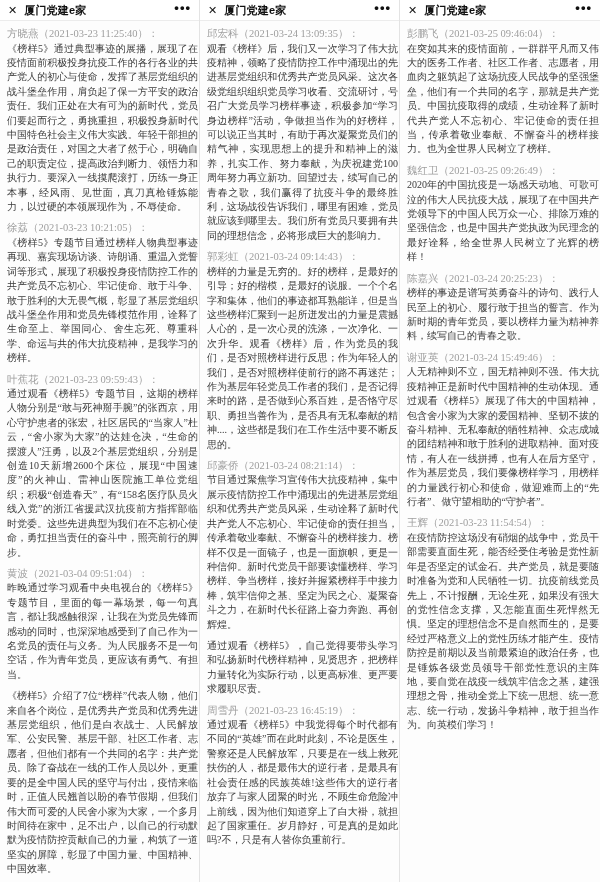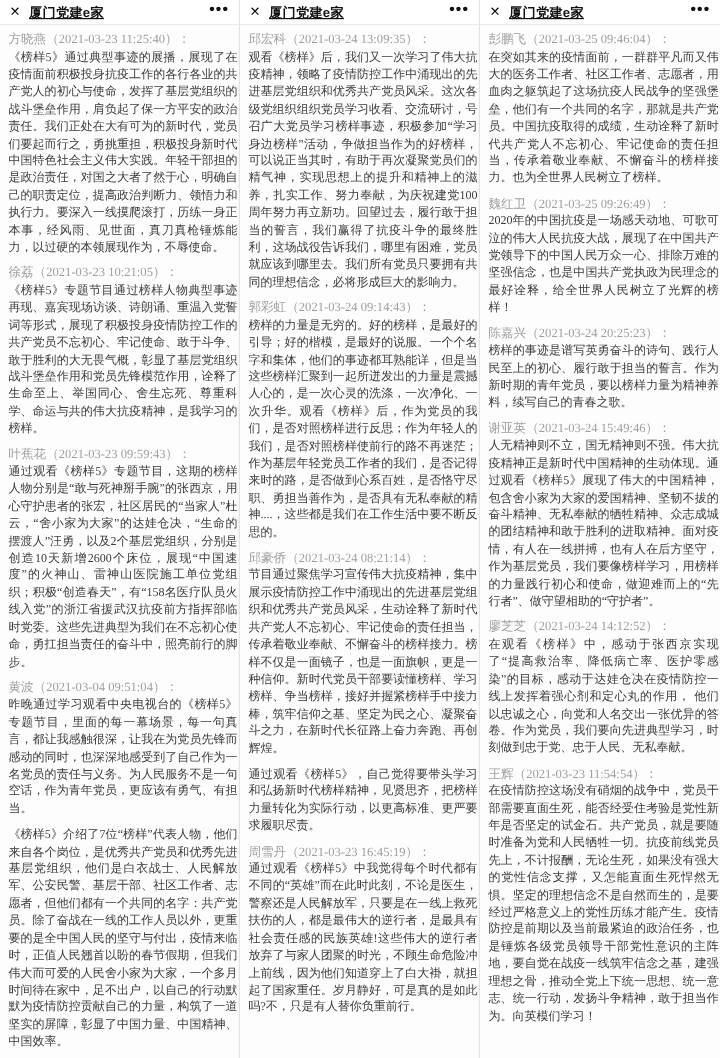--- a/index.html
+++ b/index.html
@@ -41,21 +41,20 @@
     line-height: 1;
   }
   .app-title {
     font-weight: 700;
     font-size: 11px;
     color: #111;
     letter-spacing: 0.2px;
     flex: 1;
     white-space: nowrap;
     overflow: hidden;
-    text-decoration: underline;
   }
   .more-icon {
     font-weight: 700;
     font-size: 13px;
     color: #111;
     letter-spacing: 1px;
     cursor: pointer;
     line-height: 0.5;
     padding-bottom: 4px;
   }
@@ -115,21 +114,21 @@
 
   <div class="phone-column">
     <div class="app-header">
       <span class="close-icon">✕</span>
       <span class="app-title">厦门党建e家</span>
       <span class="more-icon">•••</span>
     </div>
     <div class="posts">
         <div class="post">
           <div class="post-meta">邱宏科（2021-03-24 13:09:35）：</div>
-          <div class="post-body">观看《榜样》后，我们又一次学习了伟大抗疫精神，领略了疫情防控工作中涌现出的先进基层党组织和优秀共产党员风采。这次各级党组织组织党员学习收看、交流研讨，号召广大党员学习榜样事迹，积极参加“学习身边榜样”活动，争做担当作为的好榜样，可以说正当其时，有助于再次凝聚党员们的精气神，实现思想上的提升和精神上的滋养，扎实工作、努力奉献，为庆祝建党100周年努力再立新功。回望过去，履行敢于担当的誓言，我们赢得了抗疫斗争的最终胜利，这场战役告诉我们，哪里有困难，党员就应该到哪里去。我们所有党员只要拥有共同的理想信念，必将形成巨大的影响力。</div>
+          <div class="post-body">观看《榜样》后，我们又一次学习了伟大抗疫精神，领略了疫情防控工作中涌现出的先进基层党组织和优秀共产党员风采。这次各级党组织组织党员学习收看、交流研讨，号召广大党员学习榜样事迹，积极参加“学习身边榜样”活动，争做担当作为的好榜样，可以说正当其时，有助于再次凝聚党员们的精气神，实现思想上的提升和精神上的滋养，扎实工作、努力奉献，为庆祝建党100周年努力再立新功。回望过去，续写自己的青春之歌，我们赢得了抗疫斗争的最终胜利，这场战役告诉我们，哪里有困难，党员就应该到哪里去。我们所有党员只要拥有共同的理想信念，必将形成巨大的影响力。</div>
         </div>
         <div class="post">
           <div class="post-meta">郭彩虹（2021-03-24 09:14:43）：</div>
           <div class="post-body">榜样的力量是无穷的。好的榜样，是最好的引导；好的楷模，是最好的说服。一个个名字和集体，他们的事迹都耳熟能详，但是当这些榜样汇聚到一起所迸发出的力量是震撼人心的，是一次心灵的洗涤，一次净化、一次升华。观看《榜样》后，作为党员的我们，是否对照榜样进行反思；作为年轻人的我们，是否对照榜样使前行的路不再迷茫；作为基层年轻党员工作者的我们，是否记得来时的路，是否做到心系百姓，是否恪守尽职、勇担当善作为，是否具有无私奉献的精神....，这些都是我们在工作生活中要不断反思的。</div>
         </div>
         <div class="post">
           <div class="post-meta">邱豪侨（2021-03-24 08:21:14）：</div>
           <div class="post-body">节目通过聚焦学习宣传伟大抗疫精神，集中展示疫情防控工作中涌现出的先进基层党组织和优秀共产党员风采，生动诠释了新时代共产党人不忘初心、牢记使命的责任担当，传承着敬业奉献、不懈奋斗的榜样接力。榜样不仅是一面镜子，也是一面旗帜，更是一种信仰。新时代党员干部要读懂榜样、学习榜样、争当榜样，接好并握紧榜样手中接力棒，筑牢信仰之基、坚定为民之心、凝聚奋斗之力，在新时代长征路上奋力奔跑、再创辉煌。</div>
         </div>
         <div class="post">
@@ -159,23 +158,19 @@
         </div>
         <div class="post">
           <div class="post-meta">陈嘉兴（2021-03-24 20:25:23）：</div>
           <div class="post-body">榜样的事迹是谱写英勇奋斗的诗句、践行人民至上的初心、履行敢于担当的誓言。作为新时期的青年党员，要以榜样力量为精神养料，续写自己的青春之歌。</div>
         </div>
         <div class="post">
           <div class="post-meta">谢亚英（2021-03-24 15:49:46）：</div>
           <div class="post-body">人无精神则不立，国无精神则不强。伟大抗疫精神正是新时代中国精神的生动体现。通过观看《榜样5》展现了伟大的中国精神，包含舍小家为大家的爱国精神、坚韧不拔的奋斗精神、无私奉献的牺牲精神、众志成城的团结精神和敢于胜利的进取精神。面对疫情，有人在一线拼搏，也有人在后方坚守，作为基层党员，我们要像榜样学习，用榜样的力量践行初心和使命，做迎难而上的“先行者”、做守望相助的“守护者”。</div>
         </div>
         <div class="post">
-          <div class="post-meta">廖芝芝（2021-03-24 14:12:52）：</div>
-          <div class="post-body">在观看《榜样》中，感动于张西京实现了“提高救治率、降低病亡率、医护零感染”的目标，感动于达娃仓决在疫情防控一线上发挥着强心剂和定心丸的作用， 他们以忠诚之心，向党和人名交出一张优异的答卷。作为党员，我们要向先进典型学习，时刻做到忠于党、忠于人民、无私奉献。</div>
-        </div>
-        <div class="post">
           <div class="post-meta">王辉（2021-03-23 11:54:54）：</div>
           <div class="post-body">在疫情防控这场没有硝烟的战争中，党员干部需要直面生死，能否经受住考验是党性新年是否坚定的试金石。共产党员，就是要随时准备为党和人民牺牲一切。抗疫前线党员先上，不计报酬，无论生死，如果没有强大的党性信念支撑，又怎能直面生死悍然无惧。坚定的理想信念不是自然而生的，是要经过严格意义上的党性历练才能产生。疫情防控是前期以及当前最紧迫的政治任务，也是锤炼各级党员领导干部党性意识的主阵地，要自觉在战疫一线筑牢信念之基，建强理想之骨，推动全党上下统一思想、统一意志、统一行动，发扬斗争精神，敢于担当作为。向英模们学习！</div>
         </div>
       </div>
   </div>
 
 </div>
 
 </body></html>

